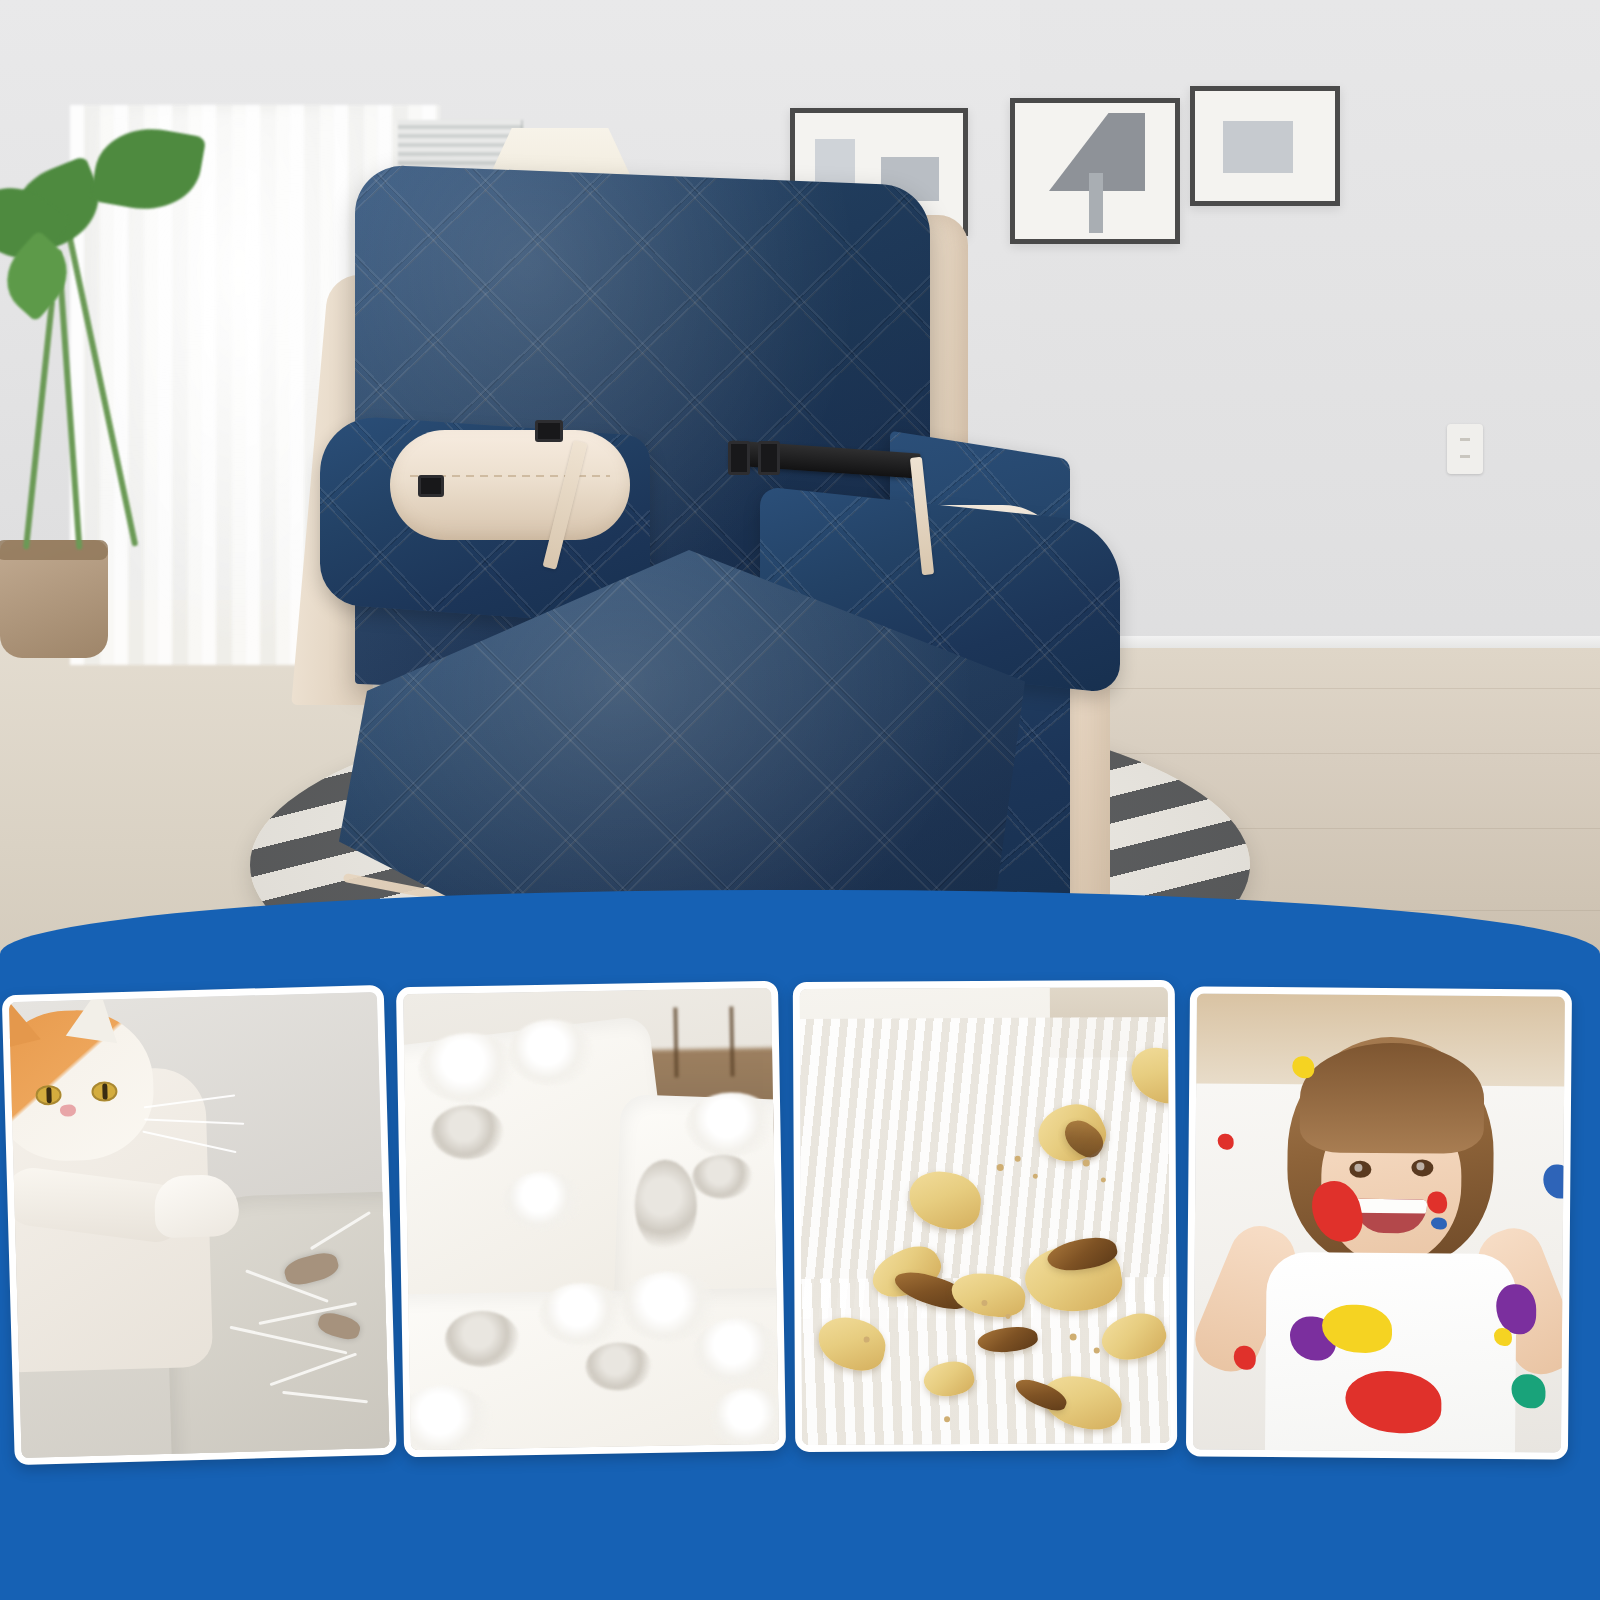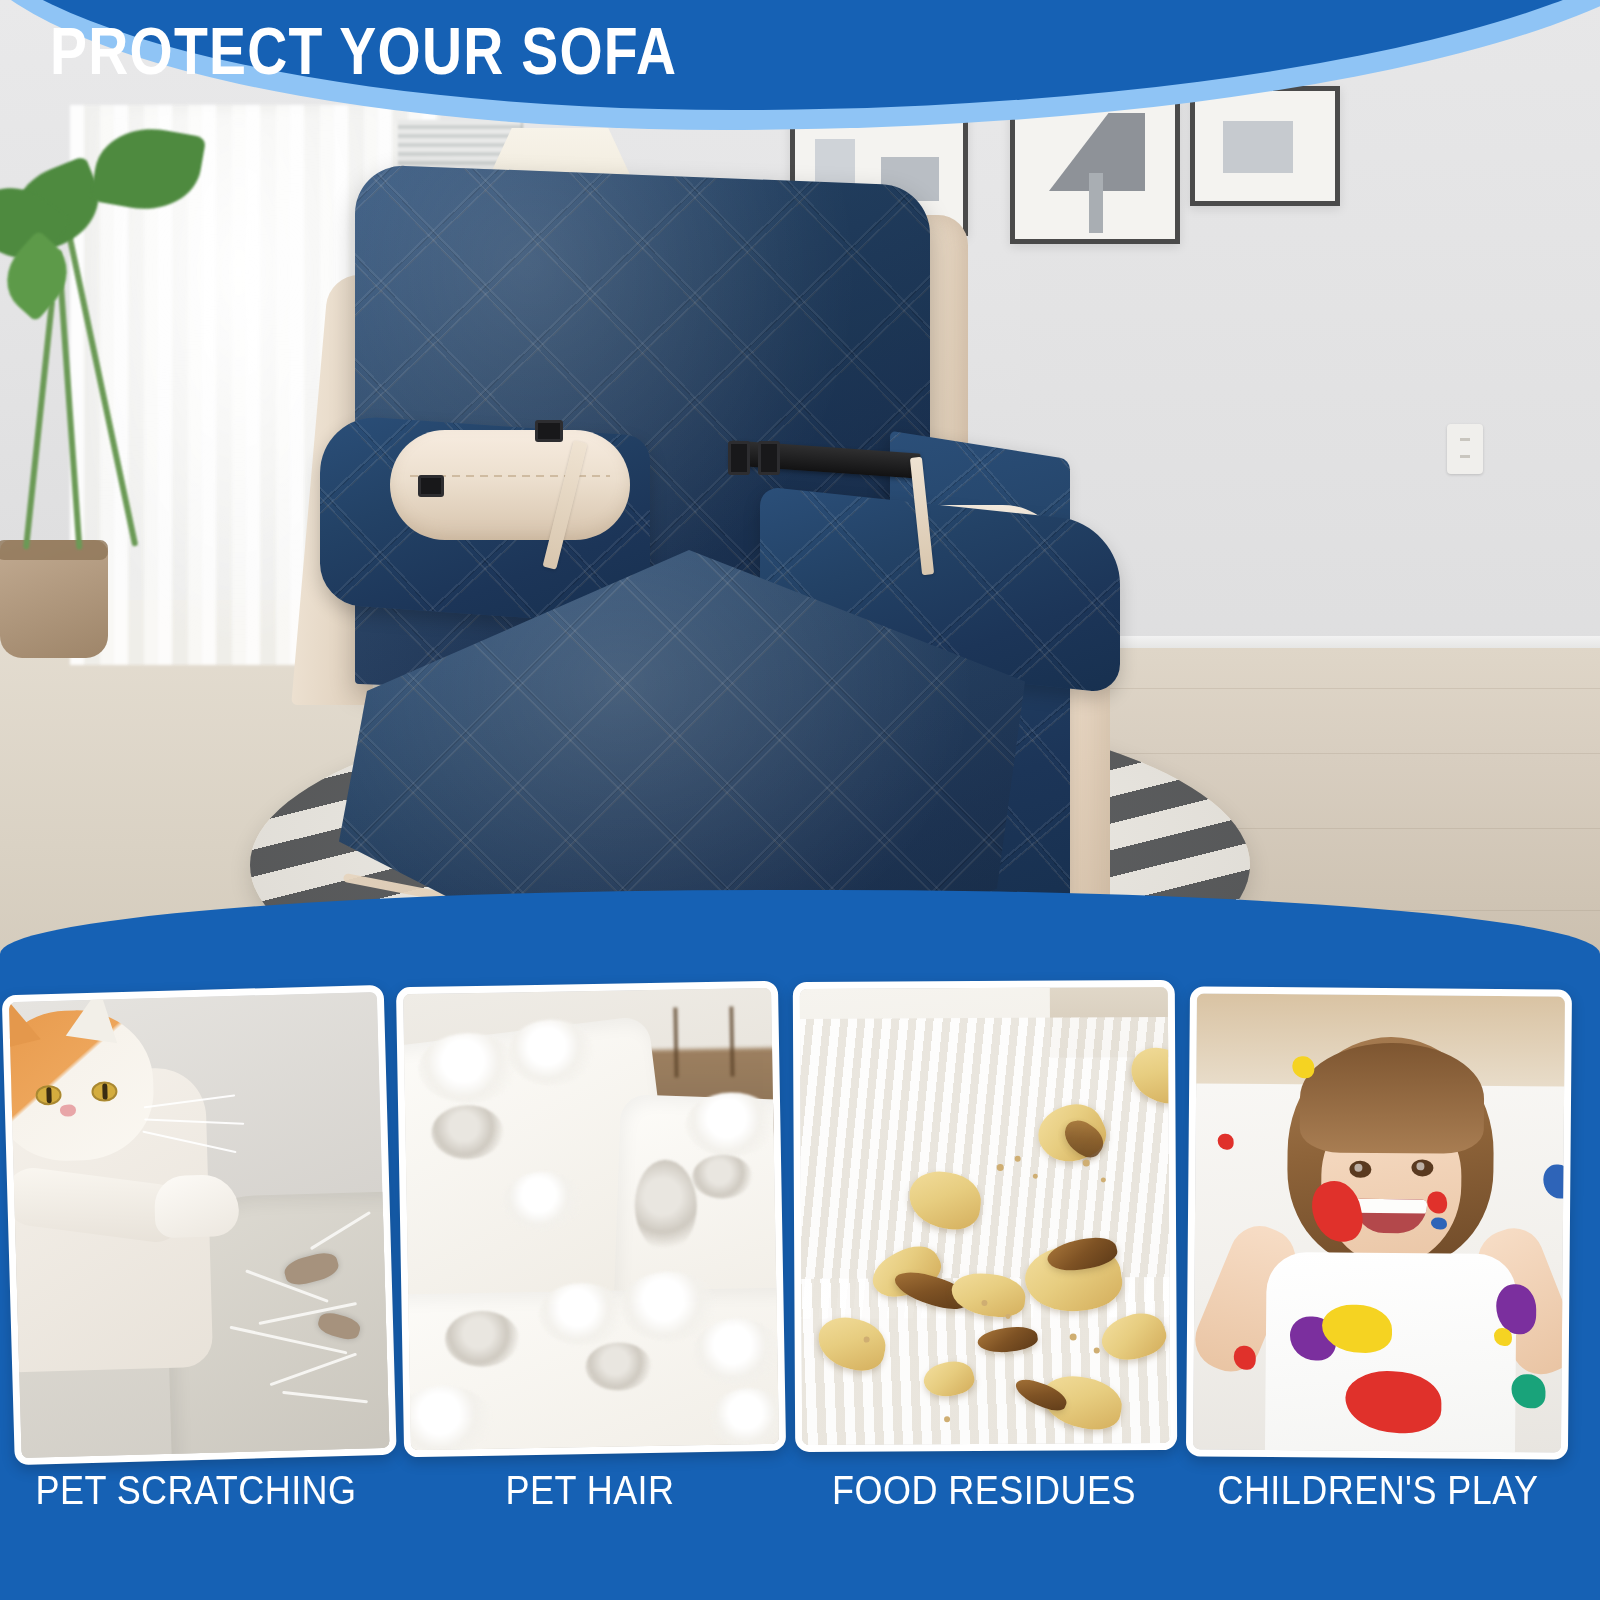--- a/index.html
+++ b/index.html
@@ -593,25 +593,20 @@
       <div class="strap" style="left:400px;top:272px;width:190px;height:25px;transform:rotate(4deg)"></div>
       <div class="buckle" style="left:398px;top:266px;width:22px;height:34px"></div>
       <div class="buckle" style="left:428px;top:266px;width:22px;height:34px"></div>
       <div class="belt-beige" style="left:586px;top:282px;width:12px;height:118px;transform:rotate(-6deg)"></div>
 
       <div class="buckle" style="left:88px;top:300px;width:26px;height:22px"></div>
     </div>
 
   </div>
 
-  <div class="banner-wrap">
-    <div class="banner-light"></div>
-    <div class="banner-dark"></div>
-    <div class="banner-title">PROTECT YOUR SOFA</div>
-  </div>
 
   <div class="bottom">
     <div class="bottom-inner">
 
       <div class="thumbs">
 
         <div class="thumb t1">
           <div class="thumb-img">
             <div class="sc-bg"></div>
             <div class="sc-sofa"></div>
@@ -726,23 +721,17 @@
             <div class="paint" style="left:348px;top:168px;width:30px;height:34px;background:#2e64b8"></div>
             <div class="paint" style="left:96px;top:62px;width:22px;height:22px;background:#f5d322"></div>
             <div class="paint" style="left:22px;top:140px;width:16px;height:16px;background:#e0312b"></div>
             <div class="paint" style="left:300px;top:332px;width:18px;height:18px;background:#f5d322"></div>
             <div class="paint" style="left:40px;top:352px;width:22px;height:24px;background:#e0312b"></div>
           </div>
         </div>
 
       </div>
 
-      <div class="labels">
-        <div class="label l1">PET SCRATCHING</div>
-        <div class="label l2">PET HAIR</div>
-        <div class="label l3">FOOD RESIDUES</div>
-        <div class="label l4">CHILDREN'S PLAY</div>
-      </div>
 
     </div>
   </div>
 
 </div>
 
 </body></html>

